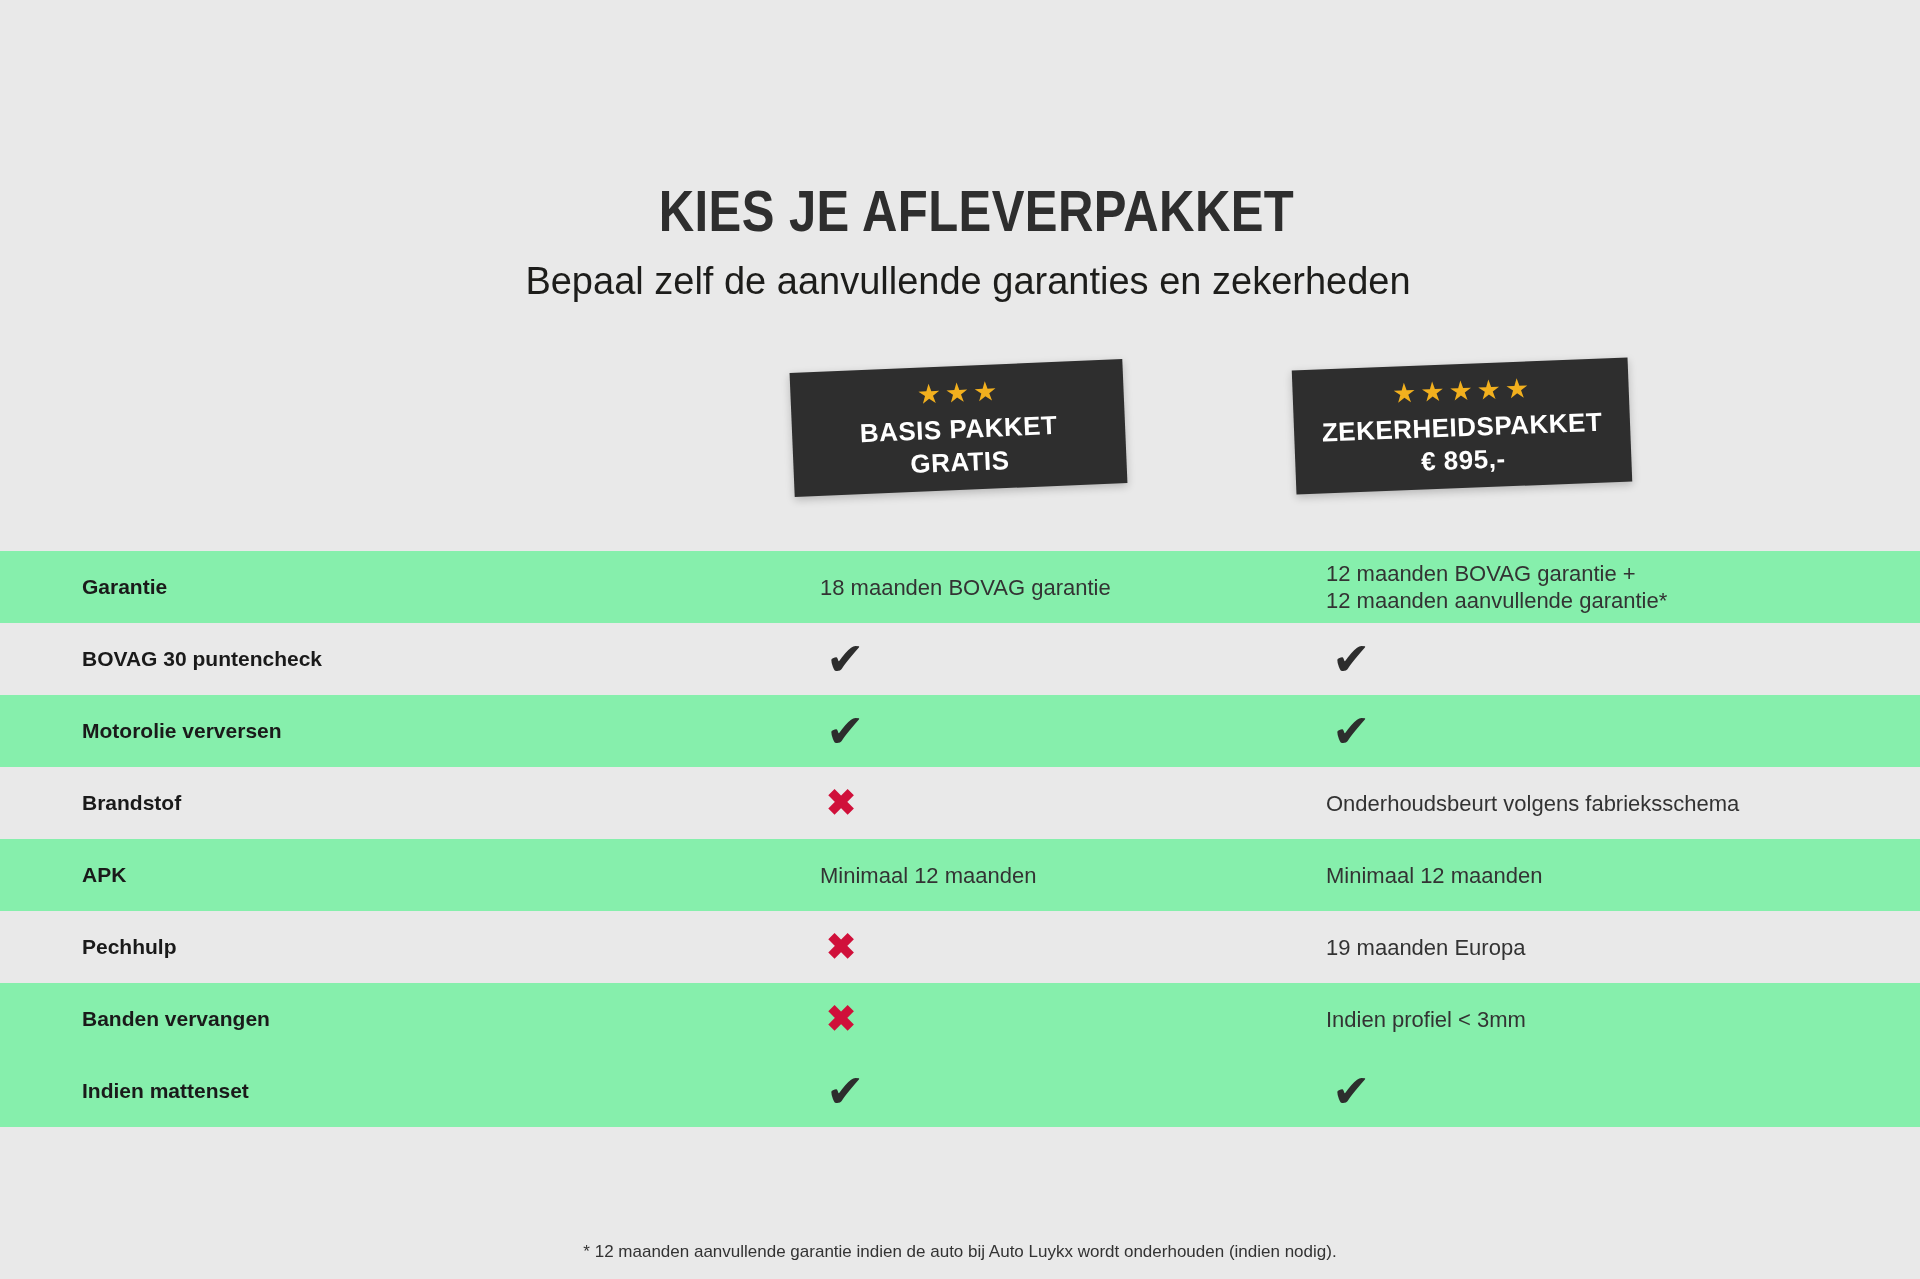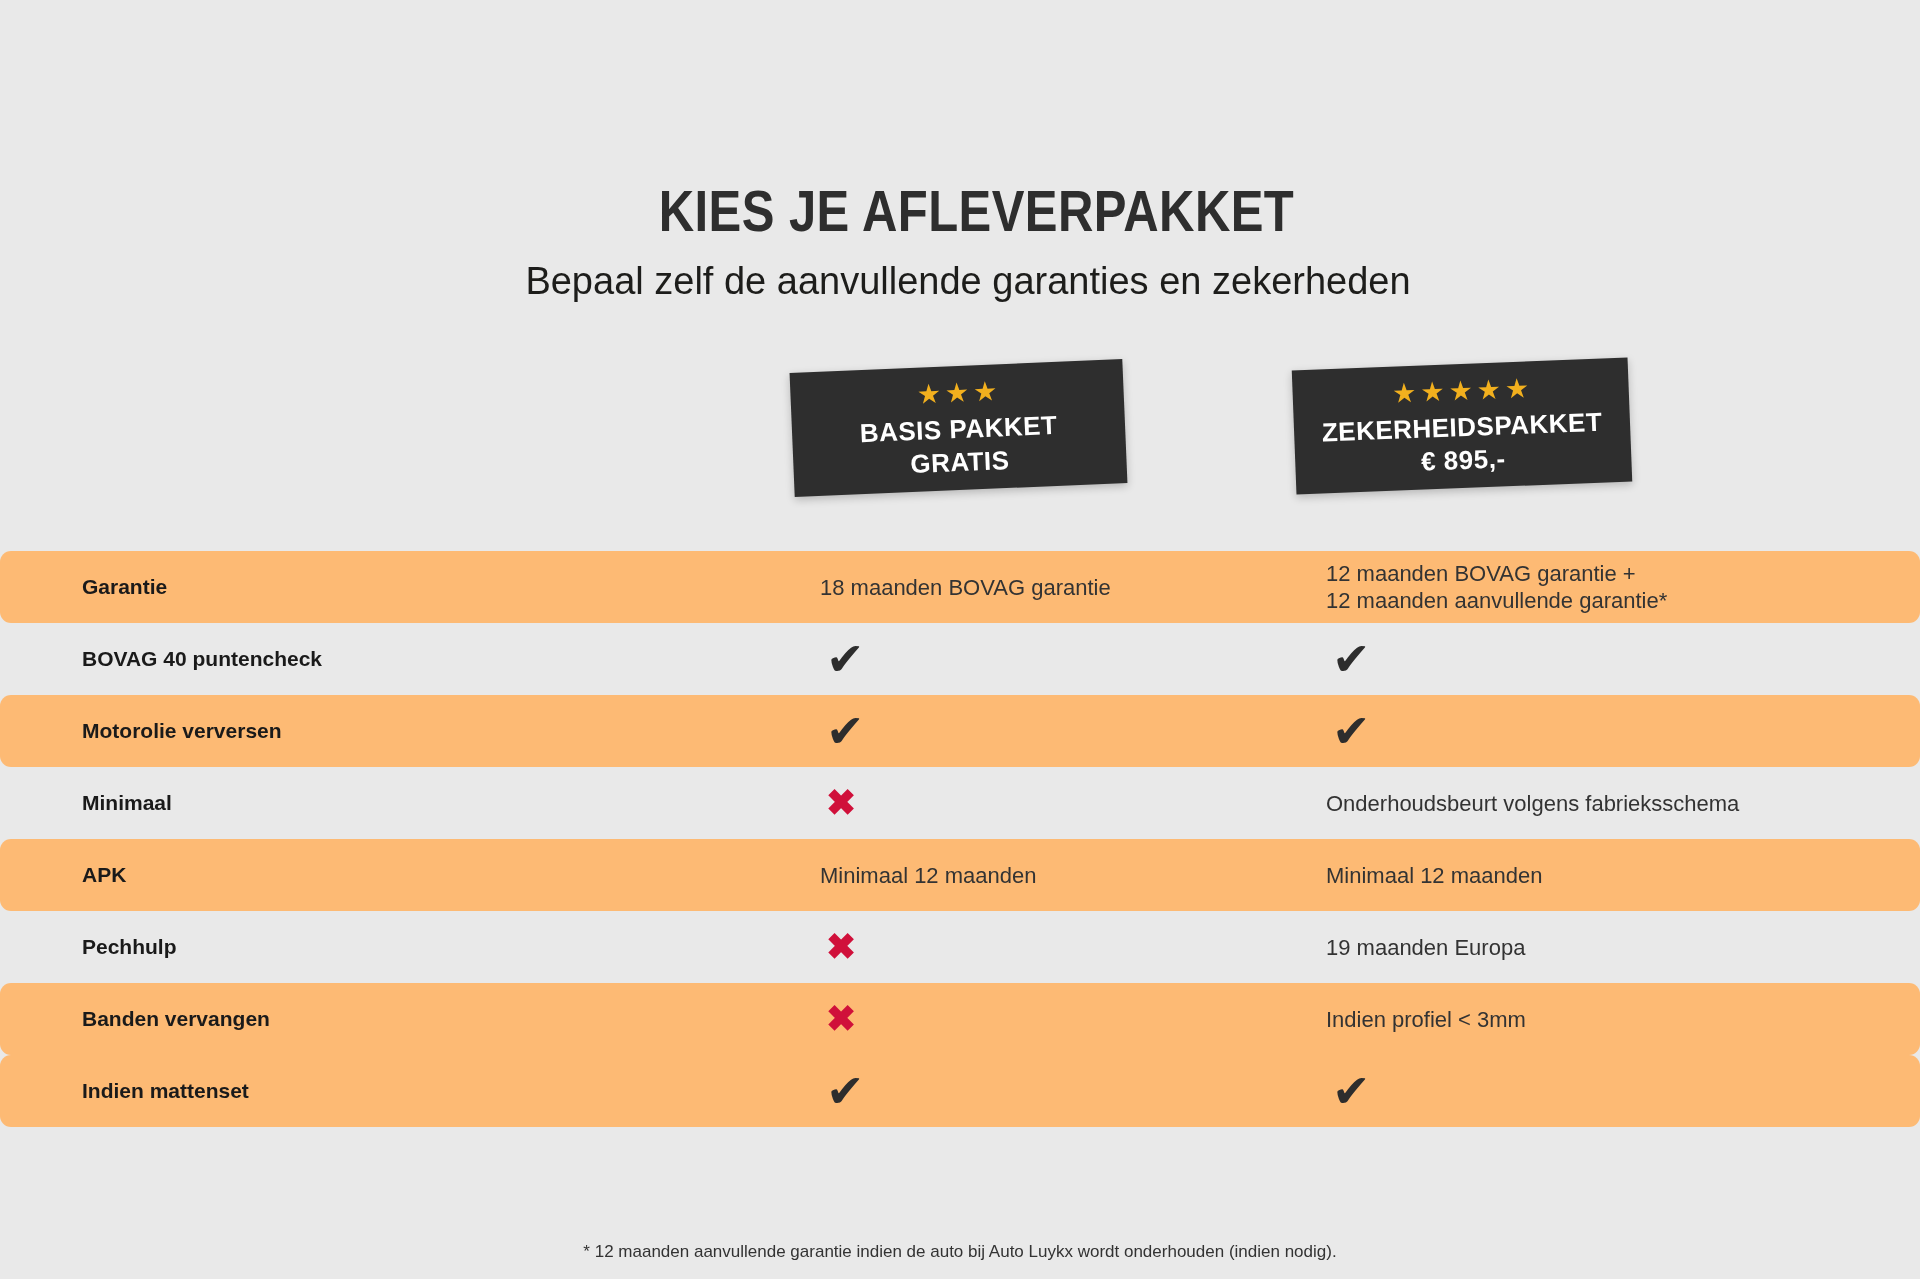--- a/index.html
+++ b/index.html
@@ -102,22 +102,21 @@
     width: 1920px;
   }
   .row {
     display: grid;
     grid-template-columns: 820px 506px auto;
     align-items: center;
     height: 72px;
     background: transparent;
   }
   .row-light {
-    background: #fdba74;
-    border-radius: 11px;
+    background: #86efac;
   }
   .row-label {
     padding-left: 82px;
     font-size: 21px;
     font-weight: bold;
     color: #1a1a1a;
   }
   .cell {
     font-size: 22px;
     color: #333333;
@@ -177,33 +176,33 @@
       <div class="cell cell-basis">
           <div class="cell-line">18 maanden BOVAG garantie</div>
         </div>
       <div class="cell cell-zekerheid">
           <div class="cell-line">12 maanden BOVAG garantie +</div>
           <div class="cell-line">12 maanden aanvullende garantie*</div>
         </div>
     </div>
 
     <div class="row">
-      <div class="row-label">BOVAG 40 puntencheck</div>
+      <div class="row-label">BOVAG 30 puntencheck</div>
       <div class="cell cell-basis"><span class="icon check">✔</span></div>
       <div class="cell cell-zekerheid"><span class="icon check">✔</span></div>
     </div>
 
     <div class="row row-light">
       <div class="row-label">Motorolie verversen</div>
       <div class="cell cell-basis"><span class="icon check">✔</span></div>
       <div class="cell cell-zekerheid"><span class="icon check">✔</span></div>
     </div>
 
     <div class="row">
-      <div class="row-label">Minimaal</div>
+      <div class="row-label">Brandstof</div>
       <div class="cell cell-basis"><span class="icon cross">✖</span></div>
       <div class="cell cell-zekerheid">
           <div class="cell-line">Onderhoudsbeurt volgens fabrieksschema</div>
         </div>
     </div>
 
     <div class="row row-light">
       <div class="row-label">APK</div>
       <div class="cell cell-basis">
           <div class="cell-line">Minimaal 12 maanden</div>

